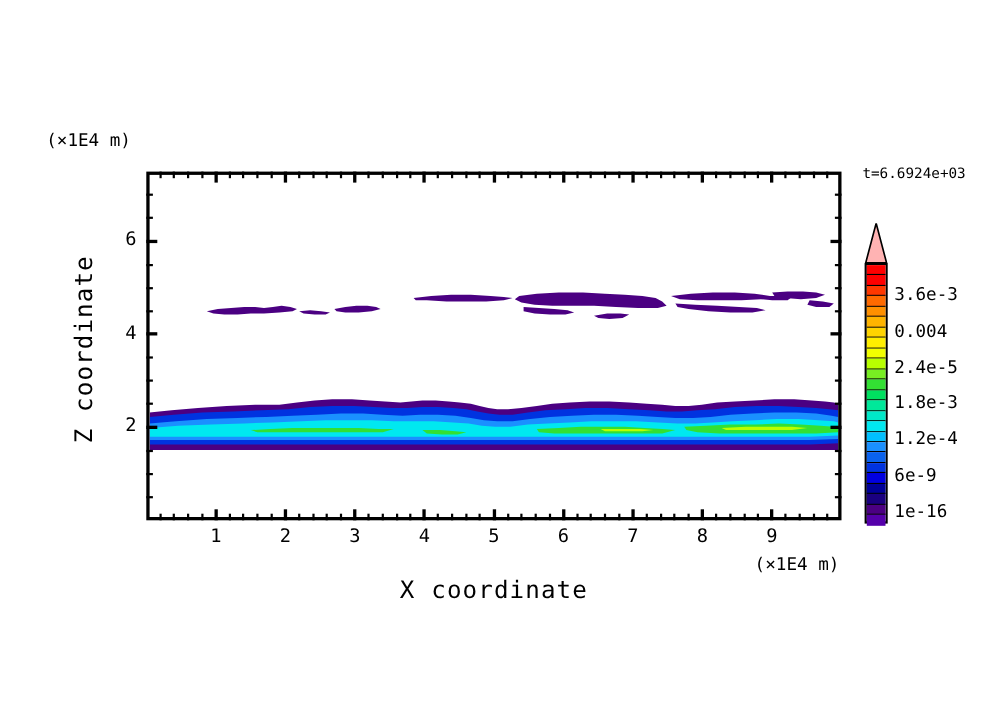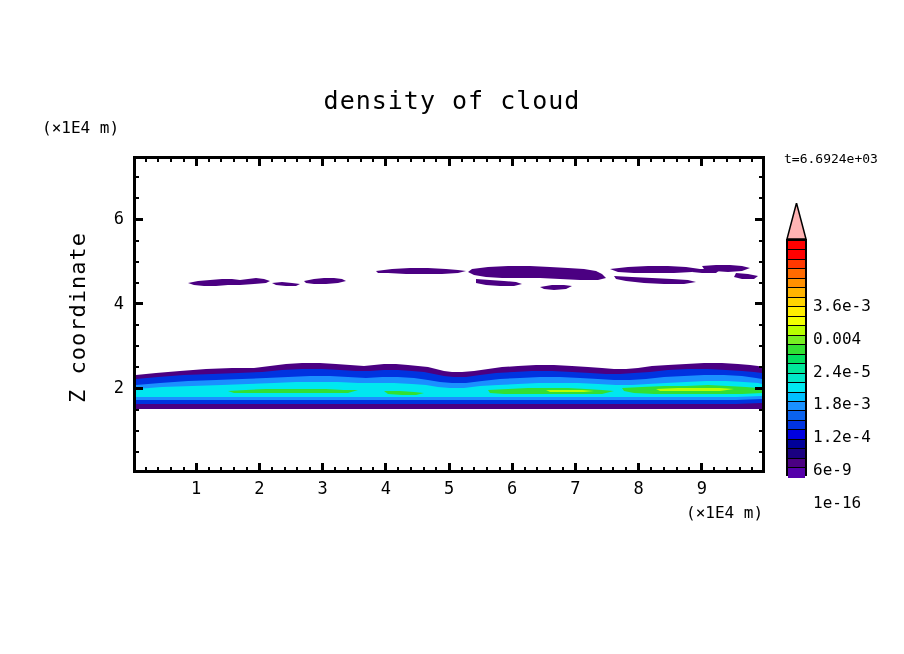--- a/index.html
+++ b/index.html
@@ -137,32 +137,31 @@
     width: 100%;
     box-sizing: border-box;
     border-bottom: 1px solid #000;
   }
   .cb-band:last-child { border-bottom: none; }
   .cb-label {
     position: absolute;
     left: 813px;
     font-size: 16px;
     white-space: pre;
-    margin-top: 38px;
   }
 </style>
 </head>
 <body>
 
 <div id="page">
 
-  <div class="txt" id="title">density of cloud</div>
   <div class="txt" id="zunit">(×1E4 m)</div>
   <div class="txt" id="timestamp">t=6.6924e+03</div>
   <div class="txt" id="xunit">(×1E4 m)</div>
+  <div class="txt" id="xaxis-title">X coordinate</div>
   <div class="txt" id="yaxis-title">Z coordinate</div>
 
   <div id="plot-frame">
     <div id="plot-clip">
       <svg id="contour-svg" width="626" height="311" viewBox="0 0 626 311" xmlns="http://www.w3.org/2000/svg">
 
         <g fill="#4b0082">
           <path d="M52,124 L62,122 L74,121 L86,120 L96,120 L104,121 L112,120 L120,119 L128,120 L134,122 L130,124 L118,125 L104,126 L92,126 L80,127 L68,127 L58,126 Z"></path>
           <path d="M136,124 L146,123 L156,124 L164,125 L160,127 L150,127 L140,126 Z"></path>
           <path d="M168,122 L178,120 L188,119 L198,119 L206,120 L210,122 L202,124 L190,125 L178,125 L170,124 Z"></path>

